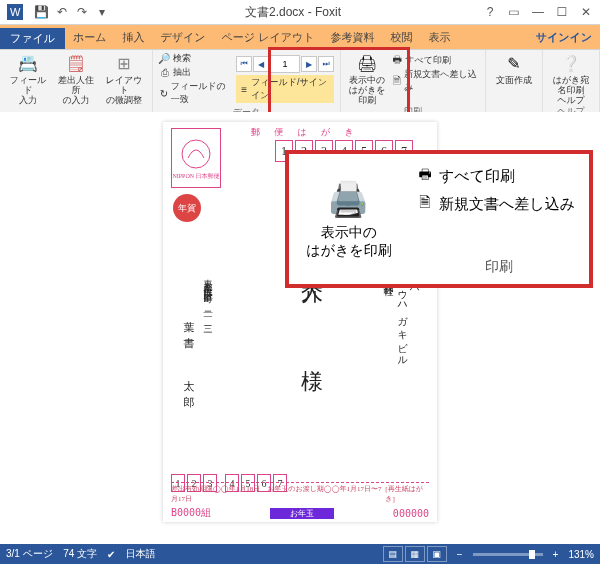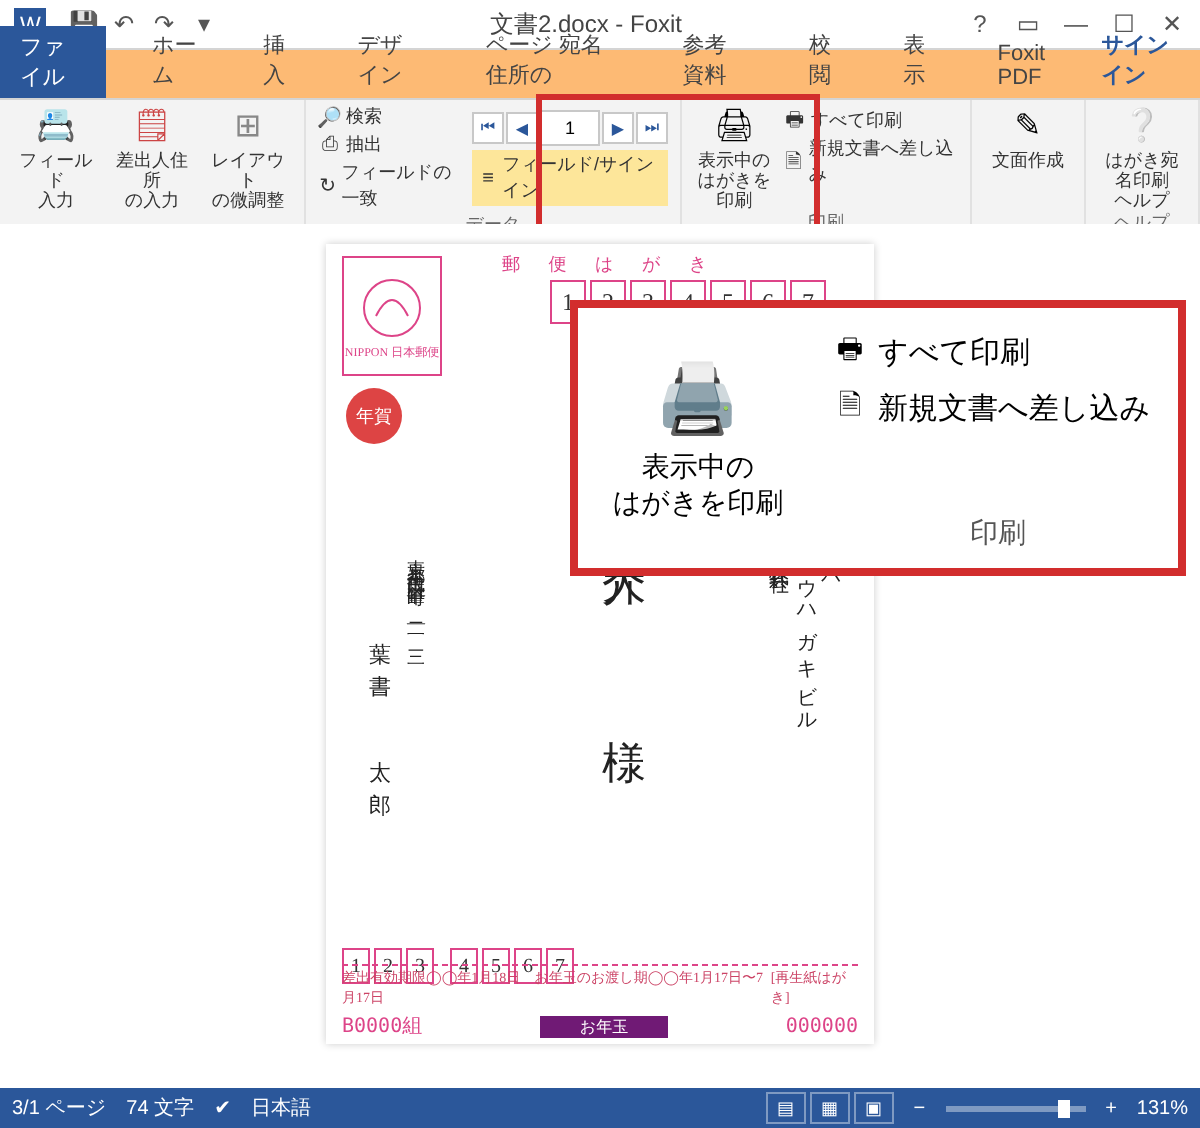--- a/index.html
+++ b/index.html
@@ -5,21 +5,21 @@
   body { margin:0; font-family:"Yu Gothic UI","Meiryo",sans-serif; font-size:11px; background:#fff; width:600px; height:564px; overflow:hidden; }
   .titlebar { background:#fff; height:24px; display:flex; align-items:center; border-bottom:1px solid #d4d4d4; }
   .titlebar .wicon { width:22px; height:22px; margin:0 4px; display:flex; align-items:center; justify-content:center; }
   .titlebar .qat { display:flex; gap:4px; align-items:center; padding-left:4px; }
   .titlebar .qat .qi { width:16px; height:16px; display:flex; align-items:center; justify-content:center; color:#565656; font-size:12px; }
   .titlebar .title { flex:1; text-align:center; color:#444; font-size:12px; }
   .titlebar .wctrl { display:flex; gap:8px; padding:0 6px; color:#555; }
   .titlebar .wctrl span { width:16px; text-align:center; font-size:12px; cursor:default; }
   .tabs { display:flex; align-items:flex-end; height:24px; background:#fdba74; border-bottom:1px solid #d4d4d4; }
   .tabs .file { background:#2b579a; color:#fff; padding:3px 10px; font-size:11px; }
-  .tabs .tab { padding:4px 8px; font-size:11px; color:#444; cursor:default;margin-left:15px; }
+  .tabs .tab { padding:4px 8px; font-size:11px; color:#444; cursor:default; }
   .tabs .tab.active { border:1px solid #d4d4d4; border-bottom:1px solid #f3f3f3; background:#f3f3f3; color:#2b579a; }
   .tabs .signin { margin-left:auto; padding:4px 8px; color:#2b579a; font-size:11px;font-weight:bold; }
   .ribbon { background:#f3f3f3; height:64px; display:flex; border-bottom:1px solid #d4d4d4; }
   .group { border-right:1px solid #e1e1e1; padding:2px 6px 0 6px; display:flex; flex-direction:column; justify-content:space-between; }
   .group .buttons { display:flex; gap:4px; align-items:flex-start; }
   .group .glabel { text-align:center; font-size:9px; color:#666; padding-bottom:1px; }
   .bigbtn { display:flex; flex-direction:column; align-items:center; width:44px; cursor:default; }
   .bigbtn .icon { width:22px; height:22px; display:flex; align-items:center; justify-content:center; font-size:16px; }
   .bigbtn .lbl { font-size:9px; line-height:10px; text-align:center; color:#333; margin-top:1px; }
   .smallcol { display:flex; flex-direction:column; gap:1px; }
@@ -43,21 +43,21 @@
   .addr3 { top:110px; right:42px; height:170px; font-size:10px;}
   .addr4 { top:110px; right:56px; height:170px; font-size:10px;}
   .name-main { top:140px; right:110px; font-size:22px; height:160px; }
   .name-suffix { top:230px; right:110px; font-size:22px; }
   .sender-addr { top:150px; left:38px; font-size:9px; height:160px; }
   .sender-name { top:190px; left:18px; font-size:11px; height:110px;}
   .zip.bottom { bottom:30px; left:8px; }
   .zip.bottom .box { width:12px; height:16px; font-size:10px; }
   .pg-footer { position:absolute; bottom:18px; left:8px; right:8px; border-top:1px dashed #d48; font-size:7px; color:#c46; padding-top:1px; display:flex; justify-content:space-between; }
   .pg-lottery { position:absolute; bottom:2px; left:8px; right:8px; display:flex; justify-content:space-between; align-items:center; color:#d48; font-size:10px; font-family:monospace; }
-  .pg-lottery .mid { background:#701a75; color:#fff; padding:0 20px; font-size:8px; }
+  .pg-lottery .mid { background:#6d28d9; color:#fff; padding:0 20px; font-size:8px; }
 
   .callout { position:absolute; top:150px; left:285px; width:300px; height:130px; border:4px solid #d22d2d; background:#fff; display:flex; }
   .callout .left { flex:0 0 120px; display:flex; flex-direction:column; align-items:center; justify-content:center; border-right:0; }
   .callout .picon { font-size:34px; }
   .callout .plbl { font-size:14px; text-align:center; margin-top:4px; line-height:18px; }
   .callout .right { flex:1; display:flex; flex-direction:column; padding:8px 6px; }
   .callout .ritem { display:flex; align-items:center; gap:4px; font-size:15px; padding:4px 0; }
   .callout .ritem .ricon { width:20px; height:20px; display:flex; align-items:center; justify-content:center; font-size:14px; }
   .callout .cglabel { text-align:center; font-size:14px; color:#555; margin-top:auto; }
 
@@ -92,25 +92,24 @@
     <span>☐</span>
     <span>✕</span>
   </div>
 </div>
 
 <div class="tabs">
   <div class="file">ファイル</div>
   <div class="tab">ホーム</div>
   <div class="tab">挿入</div>
   <div class="tab">デザイン</div>
-  <div class="tab">ページ 宛名住所の</div>
+  <div class="tab">ページ レイアウト</div>
   <div class="tab">参考資料</div>
   <div class="tab">校閲</div>
   <div class="tab">表示</div>
-  <div class="tab">Foxit PDF</div>
   <div class="signin">サインイン</div>
 </div>
 
 <div class="ribbon">
   <div class="group">
     <div class="buttons">
       <div class="bigbtn">
         <div class="icon" style="color:#2b579a">📇</div>
         <div class="lbl" style="white-space:pre-line">フィールド
 入力</div>

